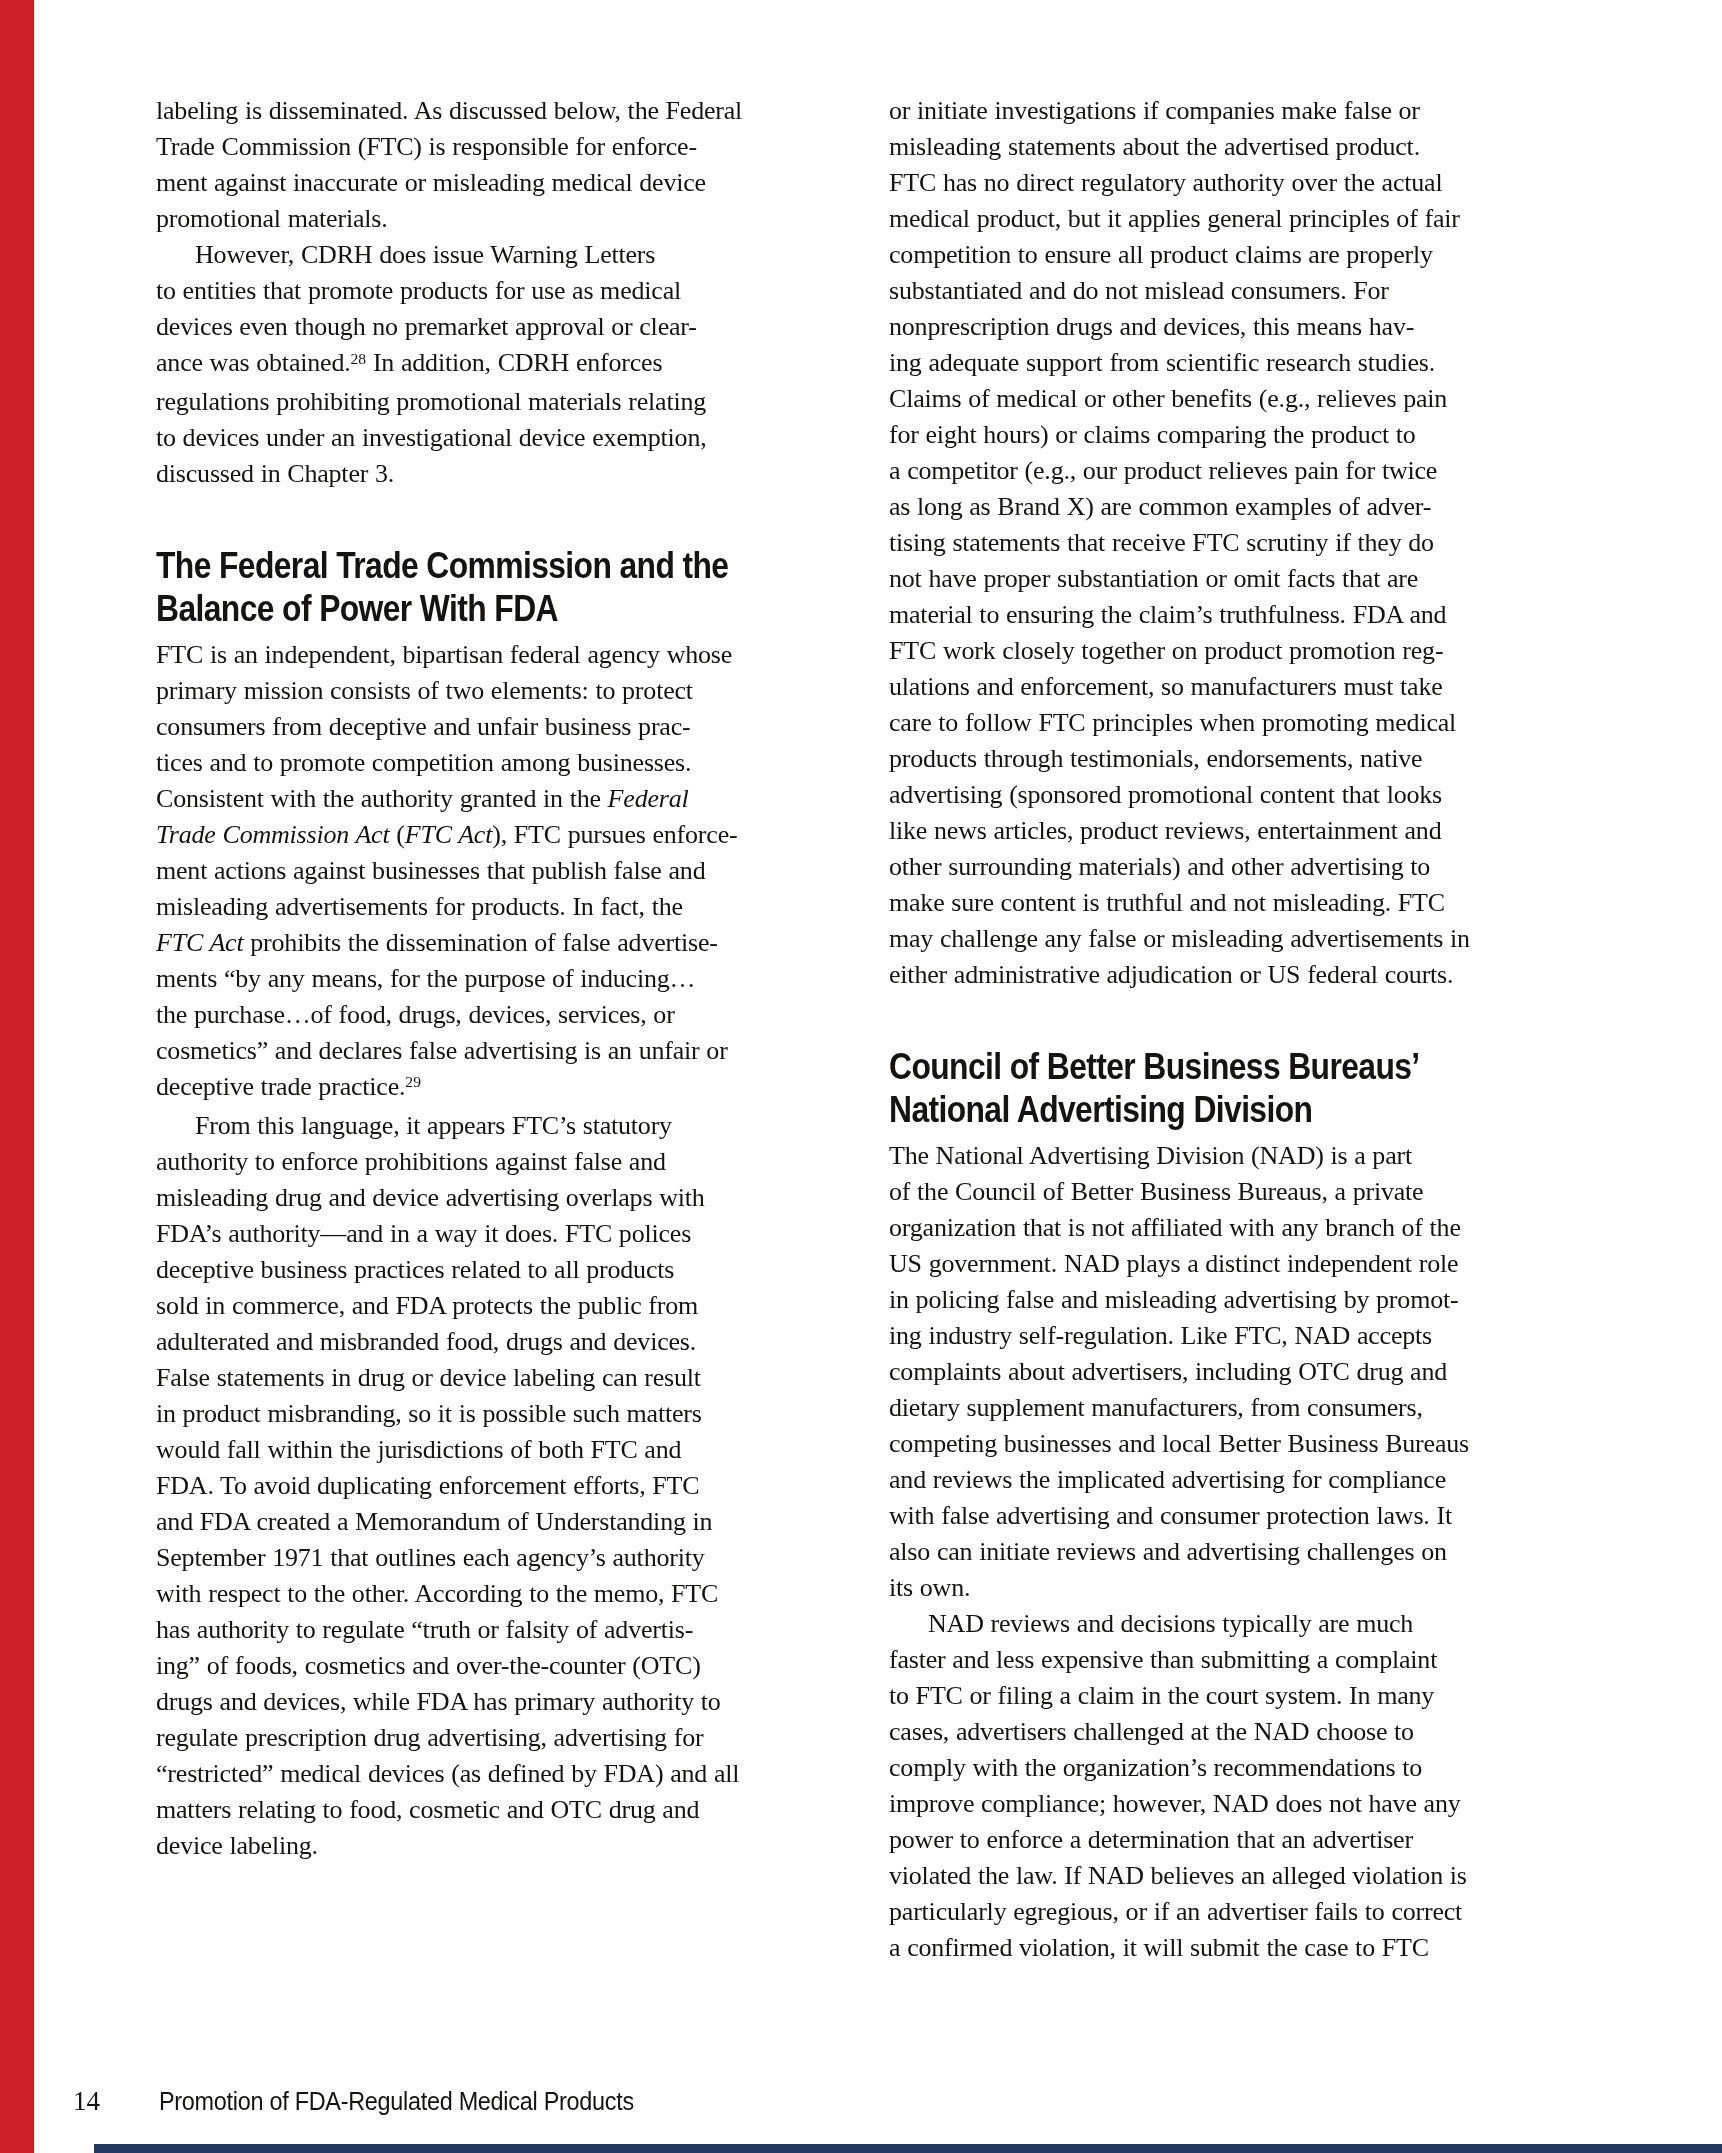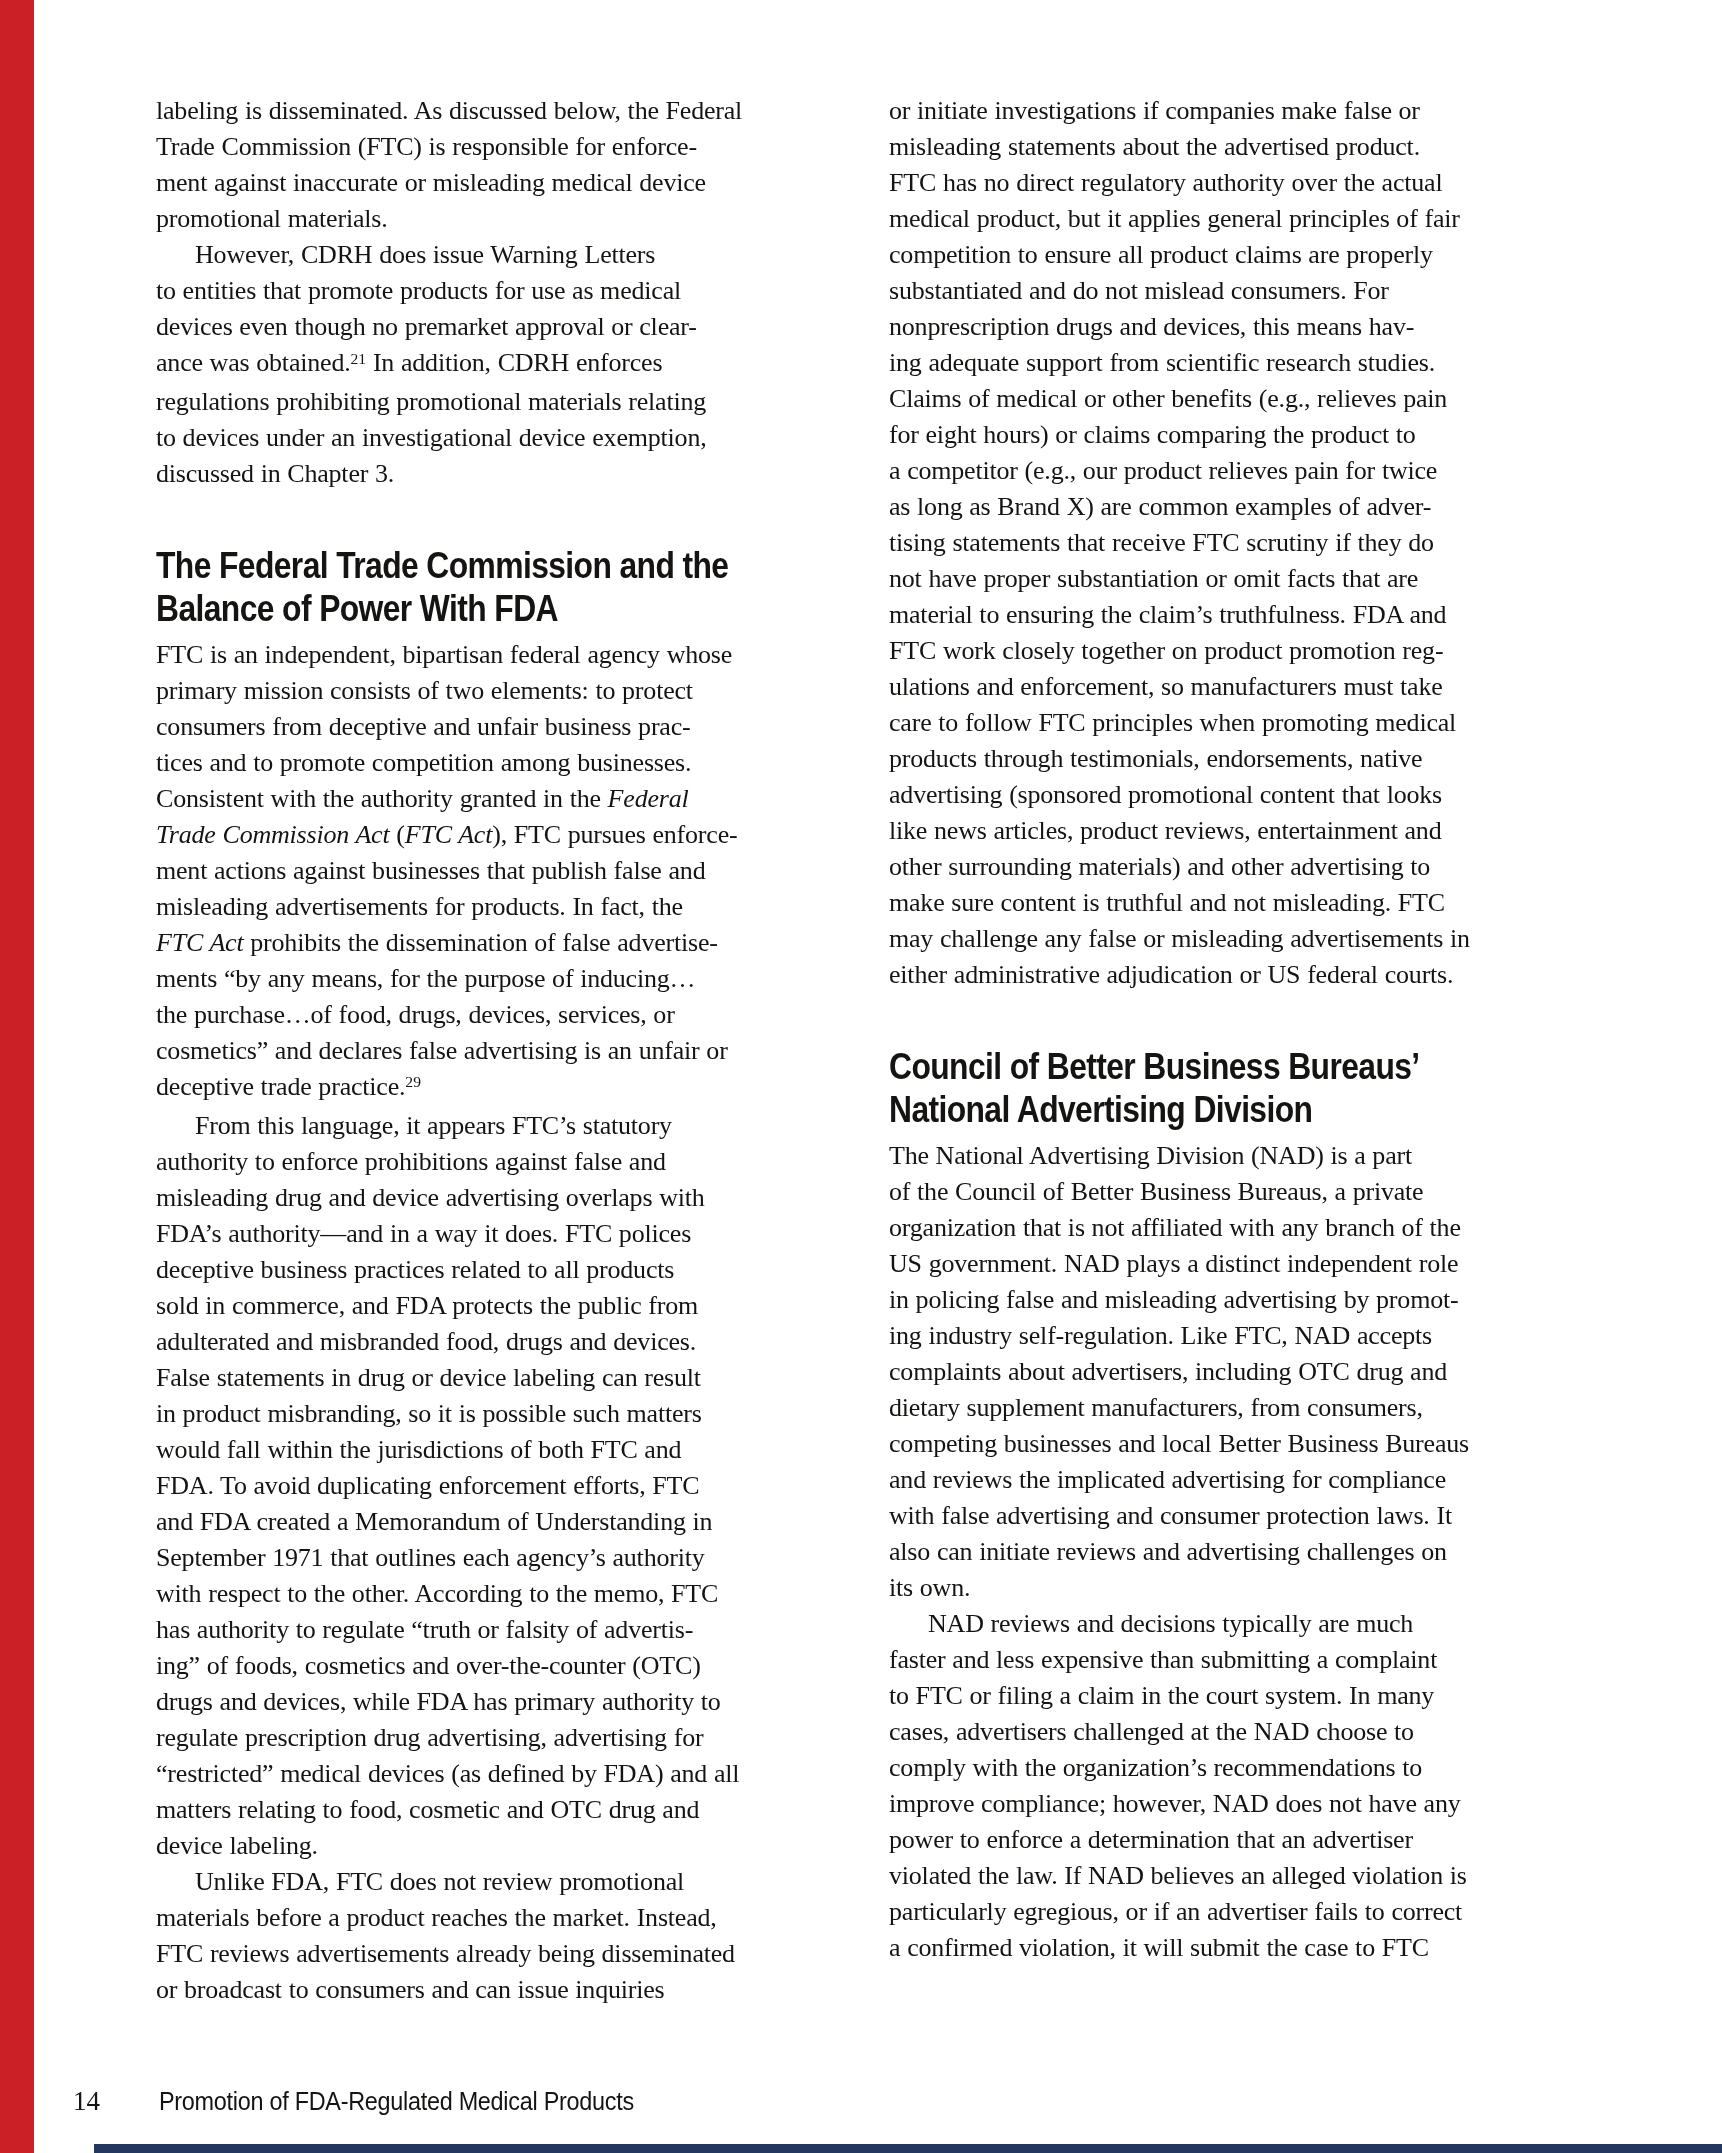--- a/index.html
+++ b/index.html
@@ -83,25 +83,24 @@
   }
 </style>
 </head>
 <body style="background: rgb(255, 255, 255); color: rgb(22, 20, 19);">
 
 <div class="accent-bar" style="background: rgb(203, 32, 38);"></div>
 
 <main class="content">
   <section class="col">
       <p>labeling is disseminated. As discussed below, the Federal<br>Trade Commission (FTC) is responsible for enforce-<br>ment against inaccurate or misleading medical device<br>promotional materials.</p>
-      <p class="indent">However, CDRH does issue Warning Letters<br>to entities that promote products for use as medical<br>devices even though no premarket approval or clear-<br>ance was obtained.<sup>21</sup> In addition, CDRH enforces<br>regulations prohibiting promotional materials relating<br>to devices under an investigational device exemption,<br>discussed in Chapter 3.</p>
+      <p class="indent">However, CDRH does issue Warning Letters<br>to entities that promote products for use as medical<br>devices even though no premarket approval or clear-<br>ance was obtained.<sup>28</sup> In addition, CDRH enforces<br>regulations prohibiting promotional materials relating<br>to devices under an investigational device exemption,<br>discussed in Chapter 3.</p>
       <h2>The Federal Trade Commission and the<br>Balance of Power With FDA</h2>
       <p>FTC is an independent, bipartisan federal agency whose<br>primary mission consists of two elements: to protect<br>consumers from deceptive and unfair business prac-<br>tices and to promote competition among businesses.<br>Consistent with the authority granted in the <i>Federal</i><br><i>Trade Commission Act</i> (<i>FTC Act</i>), FTC pursues enforce-<br>ment actions against businesses that publish false and<br>misleading advertisements for products. In fact, the<br><i>FTC Act</i> prohibits the dissemination of false advertise-<br>ments “by any means, for the purpose of inducing…<br>the purchase…of food, drugs, devices, services, or<br>cosmetics” and declares false advertising is an unfair or<br>deceptive trade practice.<sup>29</sup></p>
       <p class="indent">From this language, it appears FTC’s statutory<br>authority to enforce prohibitions against false and<br>misleading drug and device advertising overlaps with<br>FDA’s authority—and in a way it does. FTC polices<br>deceptive business practices related to all products<br>sold in commerce, and FDA protects the public from<br>adulterated and misbranded food, drugs and devices.<br>False statements in drug or device labeling can result<br>in product misbranding, so it is possible such matters<br>would fall within the jurisdictions of both FTC and<br>FDA. To avoid duplicating enforcement efforts, FTC<br>and FDA created a Memorandum of Understanding in<br>September 1971 that outlines each agency’s authority<br>with respect to the other. According to the memo, FTC<br>has authority to regulate “truth or falsity of advertis-<br>ing” of foods, cosmetics and over-the-counter (OTC)<br>drugs and devices, while FDA has primary authority to<br>regulate prescription drug advertising, advertising for<br>“restricted” medical devices (as defined by FDA) and all<br>matters relating to food, cosmetic and OTC drug and<br>device labeling.</p>
-      <p class="indent">Unlike FDA, FTC does not review promotional<br>materials before a product reaches the market. Instead,<br>FTC reviews advertisements already being disseminated<br>or broadcast to consumers and can issue inquiries</p>
     </section>
   <section class="col">
       <p>or initiate investigations if companies make false or<br>misleading statements about the advertised product.<br>FTC has no direct regulatory authority over the actual<br>medical product, but it applies general principles of fair<br>competition to ensure all product claims are properly<br>substantiated and do not mislead consumers. For<br>nonprescription drugs and devices, this means hav-<br>ing adequate support from scientific research studies.<br>Claims of medical or other benefits (e.g., relieves pain<br>for eight hours) or claims comparing the product to<br>a competitor (e.g., our product relieves pain for twice<br>as long as Brand X) are common examples of adver-<br>tising statements that receive FTC scrutiny if they do<br>not have proper substantiation or omit facts that are<br>material to ensuring the claim’s truthfulness. FDA and<br>FTC work closely together on product promotion reg-<br>ulations and enforcement, so manufacturers must take<br>care to follow FTC principles when promoting medical<br>products through testimonials, endorsements, native<br>advertising (sponsored promotional content that looks<br>like news articles, product reviews, entertainment and<br>other surrounding materials) and other advertising to<br>make sure content is truthful and not misleading. FTC<br>may challenge any false or misleading advertisements in<br>either administrative adjudication or US federal courts.</p>
       <h2>Council of Better Business Bureaus’<br>National Advertising Division</h2>
       <p>The National Advertising Division (NAD) is a part<br>of the Council of Better Business Bureaus, a private<br>organization that is not affiliated with any branch of the<br>US government. NAD plays a distinct independent role<br>in policing false and misleading advertising by promot-<br>ing industry self-regulation. Like FTC, NAD accepts<br>complaints about advertisers, including OTC drug and<br>dietary supplement manufacturers, from consumers,<br>competing businesses and local Better Business Bureaus<br>and reviews the implicated advertising for compliance<br>with false advertising and consumer protection laws. It<br>also can initiate reviews and advertising challenges on<br>its own.</p>
       <p class="indent">NAD reviews and decisions typically are much<br>faster and less expensive than submitting a complaint<br>to FTC or filing a claim in the court system. In many<br>cases, advertisers challenged at the NAD choose to<br>comply with the organization’s recommendations to<br>improve compliance; however, NAD does not have any<br>power to enforce a determination that an advertiser<br>violated the law. If NAD believes an alleged violation is<br>particularly egregious, or if an advertiser fails to correct<br>a confirmed violation, it will submit the case to FTC</p>
     </section>
 </main>
 
 <footer class="footer">

